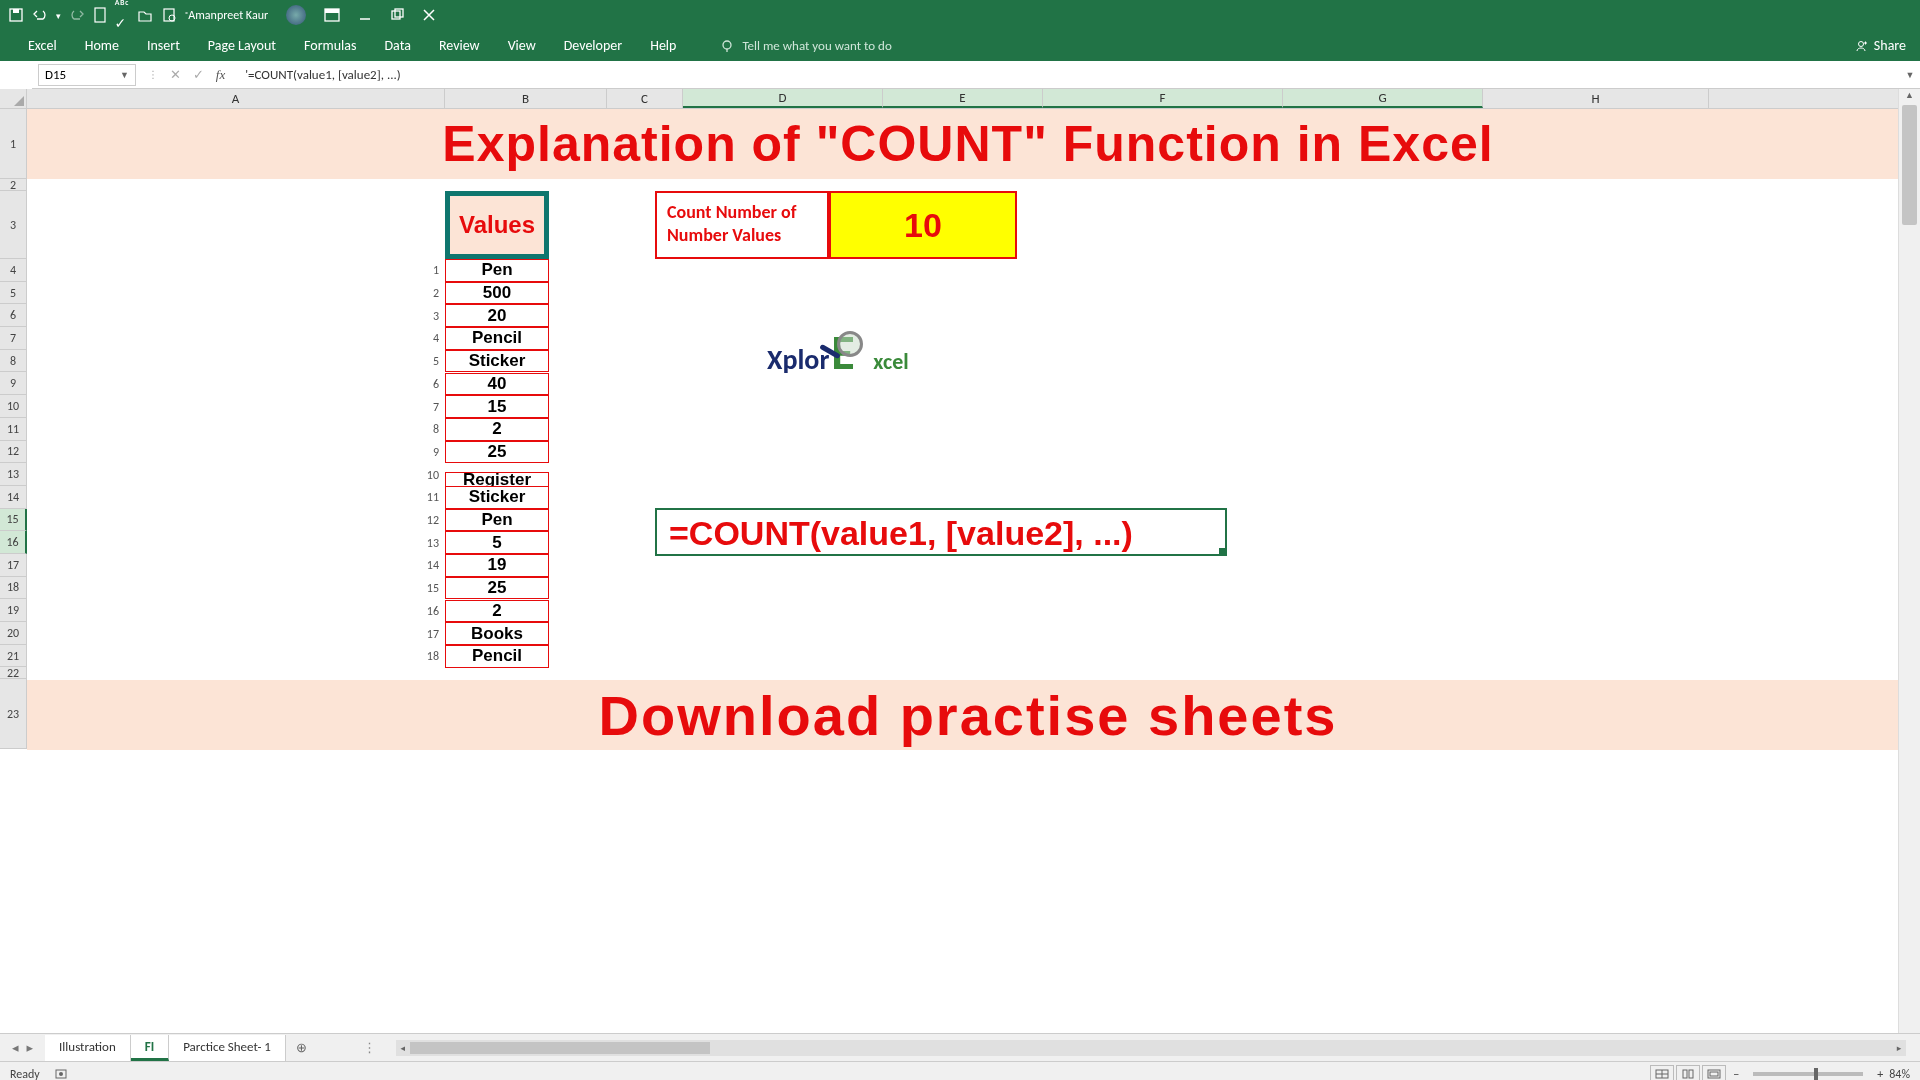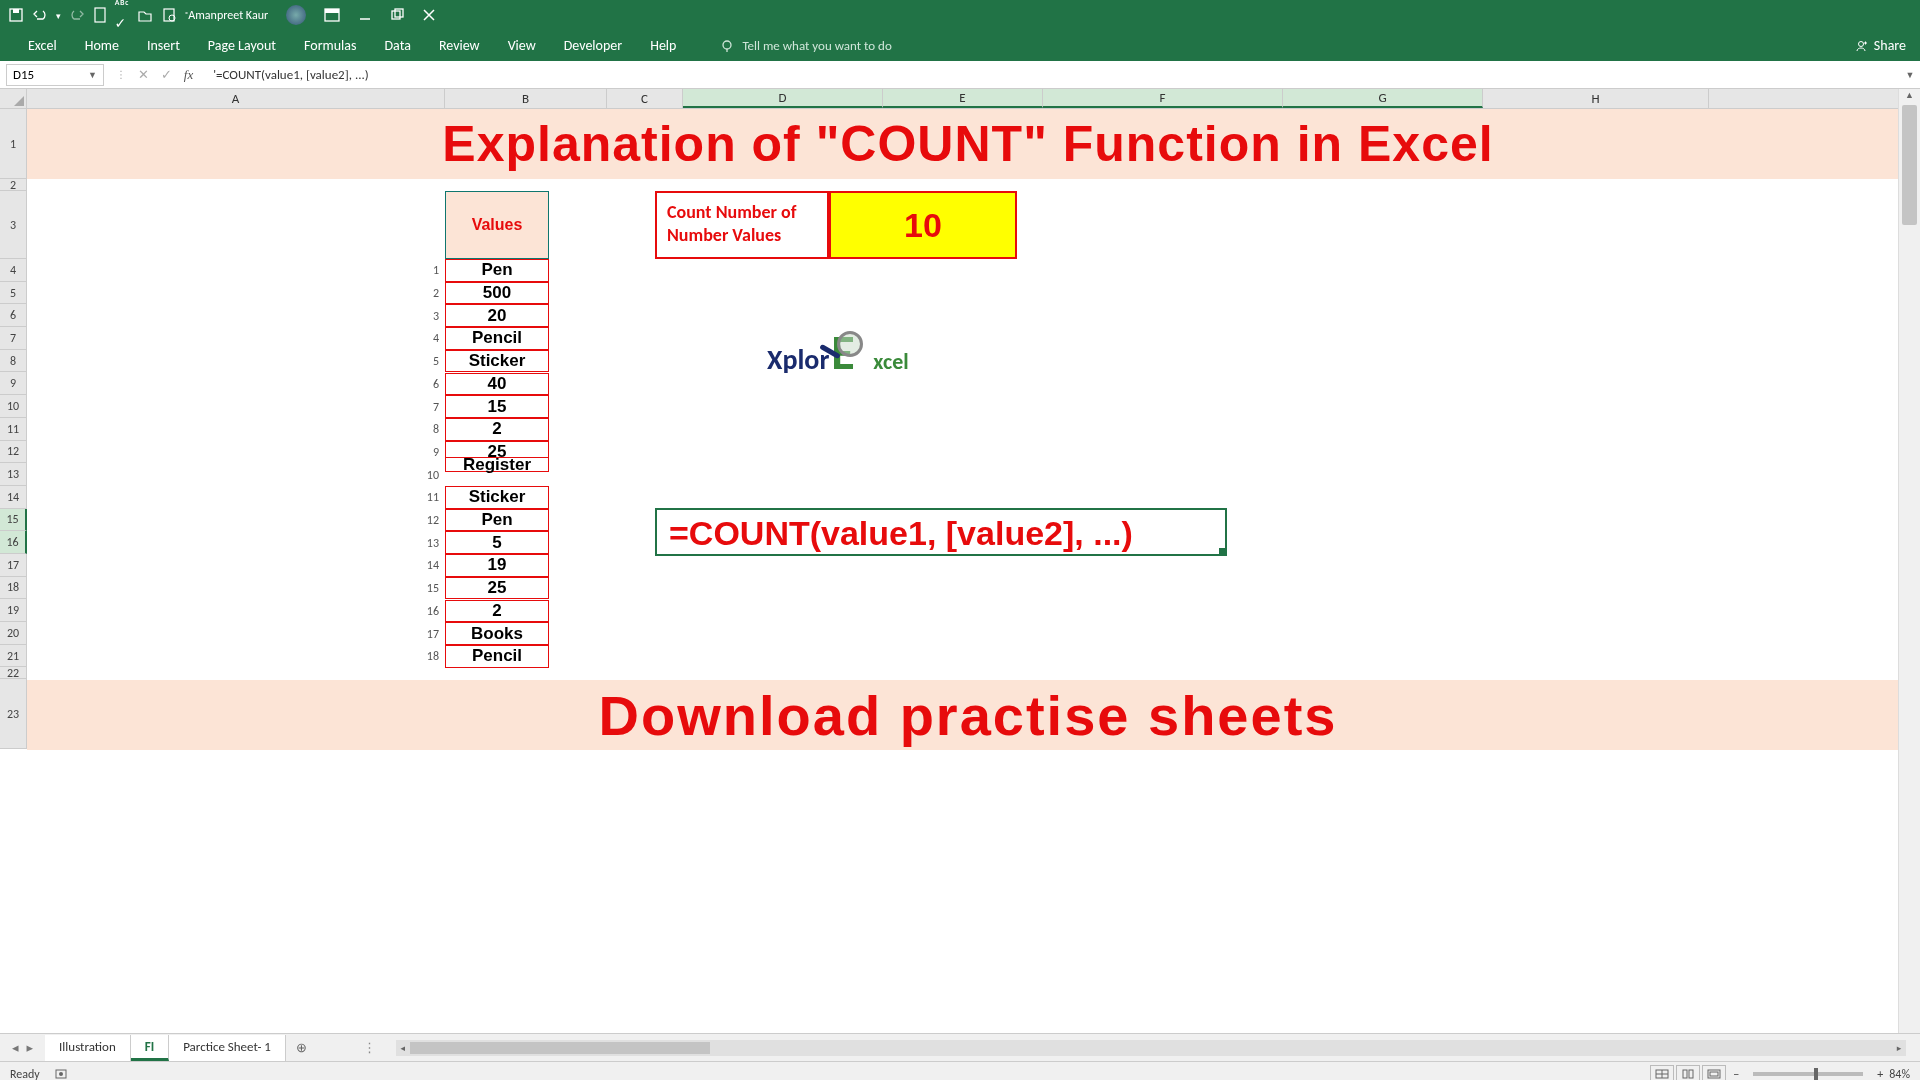--- a/index.html
+++ b/index.html
@@ -14,21 +14,21 @@
 
 
 .ribbon { height: 31px; background: #217346; display: flex; align-items: center; color: #fff; font-size: 14px; padding-left: 14px; gap: 0; }
 .ribbon .tab { padding: 6px 14px; cursor: pointer; }
 .ribbon .file { background: #217346; }
 .ribbon .tell-me { margin-left: 30px; display: flex; align-items: center; gap: 8px; font-size: 13px; color: #cfe6d9; }
 .ribbon .spacer { flex: 1; }
 .ribbon .share { padding: 6px 14px; display: flex; align-items: center; gap: 6px; }
 
 
-.formula-bar { height: 28px; border-bottom: 1px solid #ccc; display: flex; align-items: center; font-size: 13px; background: #fff; }
+.formula-bar { height: 28px; border-bottom: 1px solid #ccc; display: flex; align-items: center; font-size: 13px; background: #fff; margin-left: 32px; }
 .name-box { width: 98px; border: 1px solid #ccc; height: 22px; display: flex; align-items: center; padding: 0 6px; margin-left: 6px; justify-content: space-between; }
 .name-box .caret { font-size: 9px; color: #666; }
 .fb-btns { display: flex; align-items: center; gap: 12px; padding: 0 12px; color: #aaa; }
 .fx { font-style: italic; font-family: "Times New Roman", serif; color: #555; font-size: 13px; }
 .formula-input { flex: 1; padding-left: 8px; color: #333; }
 .fb-drop { width: 20px; text-align: center; color: #666; font-size: 9px; }
 
 
 .grid-area { position: relative; height: 996px; display: flex; }
 
@@ -44,21 +44,21 @@
 .rowheads div { height: 22px; text-align: center; font-size: 12px; color: #444; border-bottom: 1px solid #ccc; border-right: 1px solid #ccc; display: flex; align-items: center; justify-content: center; }
 .rowheads .sel { background: #d2e8d6; border-right: 2px solid #217346; }
 
 
 .cells { position: absolute; top: 20px; left: 27px; right: 22px; bottom: 0; background: #fff; }
 
 
 .big-title { position: absolute; left: 0; top: 0; width: 1882px; height: 70px; background: #FCE4D6; display: flex; align-items: center; justify-content: center; font-family: Verdana, sans-serif; font-weight: bold; font-size: 50px; color: #E70B0C; letter-spacing: 1px; }
 
 
-.values-header { position: absolute; background: #FCE4D6; border: 1px solid #0f766e; color: #E70B0C; font-weight: bold; font-family: Verdana, sans-serif; display: flex; align-items: center; justify-content: center; font-size: 16px; }
+.values-header { position: absolute; background: #FCE4D6; border: 5px solid #0f766e; color: #E70B0C; font-weight: bold; font-family: Verdana, sans-serif; display: flex; align-items: center; justify-content: center; font-size: 24px; }
 .vcell { position: absolute; border: 1px solid #E70B0C; background: #fff; font-family: Verdana, sans-serif; font-weight: bold; font-size: 17px; display: flex; align-items: center; justify-content: center; }
 .vnum { position: absolute; text-align: right; font-size: 12px; color: #555; display: flex; align-items: center; justify-content: flex-end; padding-right: 4px; }
 
 
 .count-label { position: absolute; border: 2px solid #E70B0C; background: #fff; color: #E70B0C; font-family: Verdana, sans-serif; font-weight: bold; font-size: 18px; padding: 8px 10px; line-height: 1.3; }
 .count-value { position: absolute; border: 2px solid #E70B0C; background: #FFFF00; color: #E70B0C; font-family: Verdana, sans-serif; font-weight: bold; font-size: 34px; display: flex; align-items: center; justify-content: center; }
 
 
 .formula-box { position: absolute; border: 2px solid #217346; background: #fff; color: #E70B0C; font-family: Verdana, sans-serif; font-weight: bold; font-size: 34px; padding: 4px 12px; }
 .formula-box::after { content: ""; position: absolute; right: -2px; bottom: -2px; width: 8px; height: 8px; background: #217346; }
@@ -262,21 +262,21 @@
     <div id="values-list">
         <div class="vcell" style="left: 418px; top: 150px; width: 104px; height: 22.7px;">Pen</div>
         <div class="vcell" style="left: 418px; top: 172.7px; width: 104px; height: 22.7px;">500</div>
         <div class="vcell" style="left: 418px; top: 195.4px; width: 104px; height: 22.7px;">20</div>
         <div class="vcell" style="left: 418px; top: 218.1px; width: 104px; height: 22.7px;">Pencil</div>
         <div class="vcell" style="left: 418px; top: 240.8px; width: 104px; height: 22.7px;">Sticker</div>
         <div class="vcell" style="left: 418px; top: 263.5px; width: 104px; height: 22.7px;">40</div>
         <div class="vcell" style="left: 418px; top: 286.2px; width: 104px; height: 22.7px;">15</div>
         <div class="vcell" style="left: 418px; top: 308.9px; width: 104px; height: 22.7px;">2</div>
         <div class="vcell" style="left: 418px; top: 331.6px; width: 104px; height: 22.7px;">25</div>
-        <div class="vcell" style="left: 418px; top: 348px; width: 104px; height: 15px;">Register</div>
+        <div class="vcell" style="left: 418px; top: 363px; width: 104px; height: 15px;">Register</div>
         <div class="vcell" style="left: 418px; top: 377px; width: 104px; height: 22.7px;">Sticker</div>
         <div class="vcell" style="left: 418px; top: 399.7px; width: 104px; height: 22.7px;">Pen</div>
         <div class="vcell" style="left: 418px; top: 422.4px; width: 104px; height: 22.7px;">5</div>
         <div class="vcell" style="left: 418px; top: 445.1px; width: 104px; height: 22.7px;">19</div>
         <div class="vcell" style="left: 418px; top: 467.8px; width: 104px; height: 22.7px;">25</div>
         <div class="vcell" style="left: 418px; top: 490.5px; width: 104px; height: 22.7px;">2</div>
         <div class="vcell" style="left: 418px; top: 513.2px; width: 104px; height: 22.7px;">Books</div>
         <div class="vcell" style="left: 418px; top: 535.9px; width: 104px; height: 22.7px;">Pencil</div>
       </div>
     <div id="values-nums">

